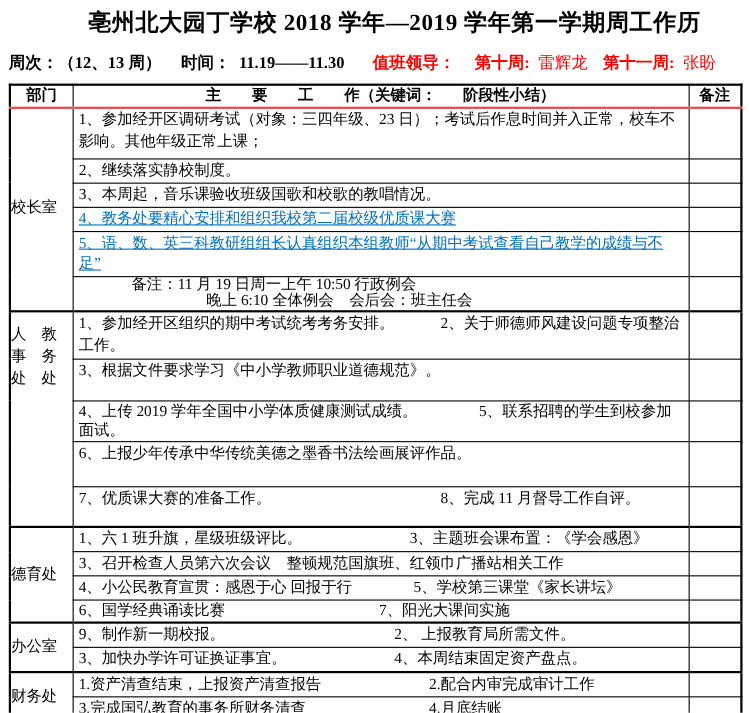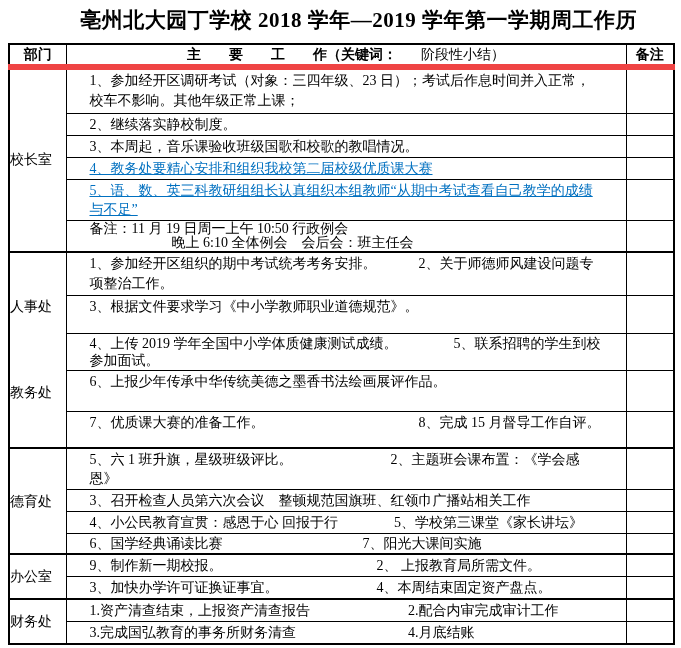--- a/index.html
+++ b/index.html
@@ -24,58 +24,68 @@
   table.wt{
     margin:9px 0 0 8px;
     width:665px;table-layout:fixed;
     border-collapse:collapse;
     font-size:14px;
   }
   table.wt{border:2px solid #000;}
   .wt td{
     border:1px solid #000;
     vertical-align:top;
-    padding:1px 23px;
+    padding:1px 5px;
     line-height:20px;
     overflow:hidden;
   }
   .wt tr.hdr td{
     font-weight:bold;text-align:center;
     line-height:17px;padding:1px 2px;
-    border-bottom:6px solid #ef4444;
+    border-bottom:2px solid #ef4444;
   }
   .wt tr.sec td{border-top:2px solid #000;}
   .wt td.dept{
     vertical-align:middle;text-align:left;
     padding:0;
   }
   .dept-stack{
-    display:flex;flex-direction:column;justify-content:space-around;
+    display:flex;justify-content:space-around;
     height:172px;
   }
   .wt td.rmk{padding:0;}
   .wt .blue{color:#0070C0;text-decoration:underline;}
-  .note-cell div{line-height:14px;}
-  .note-cell .indent{margin-left:82px;}
-  .hdr .tail{font-weight:normal;padding-left:24px;}
+  .note-cell div{line-height:14px;margin-left:48px;}
+  .note-cell .indent{margin-left:116px;}
+  .hdr .tail{font-weight:bold;padding-left:24px;}
   
   tr.rh20{height:20px;} tr.rh46{height:46px;} tr.rh21{height:21px;}
   tr.rh22{height:22px;} tr.rh30{height:30px;} tr.rh43{height:43px;}
   tr.rh38{height:38px;} tr.rh19{height:19px;} tr.rh41{height:41px;}
   tr.rh37{height:37px;} tr.rh18{height:18px;}
   tr.rh19 td,tr.rh18 td,tr.rh17 td{line-height:17px;}
   tr.rh21 td,tr.rh22 td{line-height:19px;}
 </style>
 </head>
 <body>
 
 <div class="page">
 
   <div class="title">亳州北大园丁学校 2018 学年—2019 学年第一学期周工作历</div>
 
+  <div class="meta">
+    <span class="gap1">周次：（12、13 周）</span>
+    <span class="gap2">时间：</span>
+    <span class="gap3">11.19——11.30</span>
+    <span class="red gap1">值班领导：</span>
+    <span class="red gap2">第十周:</span>
+    <span class="red name">雷辉龙</span>
+    <span class="red gap2">第十一周:</span>
+    <span class="red name">张盼</span>
+  </div>
 
   <table class="wt">
     <colgroup>
       <col style="width:57px">
         <col style="width:560px">
         <col style="width:48px">
     </colgroup>
 
     <tbody>
         <tr class="hdr rh20">
@@ -129,27 +139,27 @@
     </tr>
     <tr class="rh19">
       <td>4、上传 2019 学年全国中小学体质健康测试成绩。　　　　5、联系招聘的学生到校参加面试。</td>
       <td class="rmk"></td>
     </tr>
     <tr class="rh41">
       <td>6、上报少年传承中华传统美德之墨香书法绘画展评作品。</td>
       <td class="rmk"></td>
     </tr>
     <tr class="rh37">
-      <td>7、优质课大赛的准备工作。　　　　　　　　　　　8、完成 15 月督导工作自评。</td>
+      <td>7、优质课大赛的准备工作。　　　　　　　　　　　8、完成 11 月督导工作自评。</td>
       <td class="rmk"></td>
     </tr>
 
     <tr class="sec rh22">
       <td class="dept" rowspan="4">德育处</td>
-      <td>5、六 1 班升旗，星级班级评比。　　　　　　　2、主题班会课布置：《学会感恩》</td>
+      <td>1、六 1 班升旗，星级班级评比。　　　　　　　3、主题班会课布置：《学会感恩》</td>
       <td class="rmk"></td>
     </tr>
     <tr class="rh21">
       <td>3、召开检查人员第六次会议　整顿规范国旗班、红领巾广播站相关工作</td>
       <td class="rmk"></td>
     </tr>
     <tr class="rh21">
       <td>4、小公民教育宣贯：感恩于心 回报于行　　　　5、学校第三课堂《家长讲坛》</td>
       <td class="rmk"></td>
     </tr>

